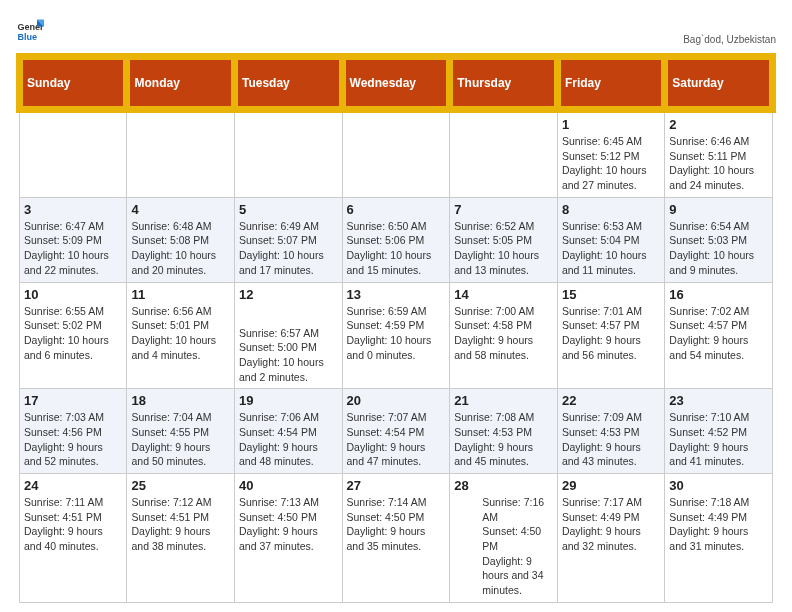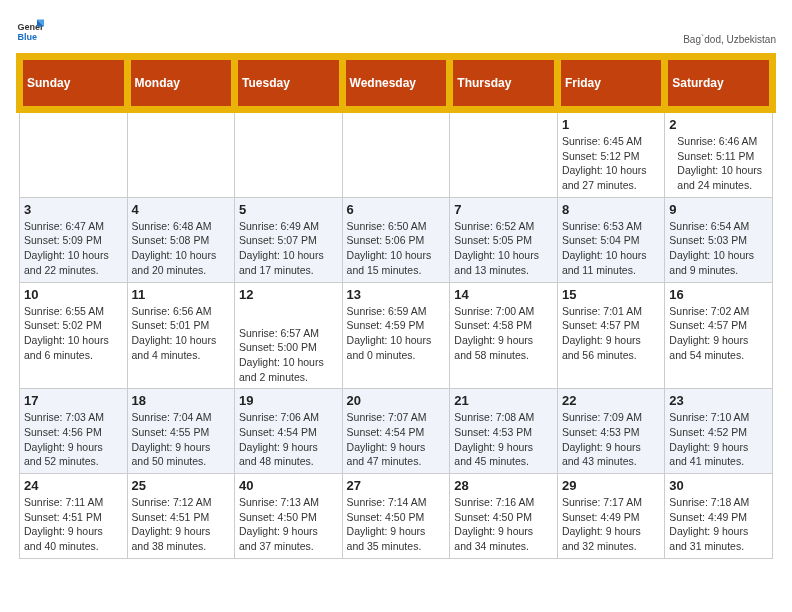--- a/index.html
+++ b/index.html
@@ -118,21 +118,21 @@
         <td class="empty-cell"></td>
         <td class="empty-cell"></td>
         <td>
           <div class="day-num">1</div>
           <div class="day-info" style="white-space: pre-line;">Sunrise: 6:45 AM
 Sunset: 5:12 PM
 Daylight: 10 hours and 27 minutes.</div>
         </td>
         <td>
           <div class="day-num">2</div>
-          <div class="day-info" style="white-space: pre-line; margin-left: 8px;">Sunrise: 6:46 AM
+          <div class="day-info" style="white-space: pre-line;">Sunrise: 6:46 AM
 Sunset: 5:11 PM
 Daylight: 10 hours and 24 minutes.</div>
         </td>
       </tr>
       <tr>
         <td>
           <div class="day-num">3</div>
           <div class="day-info" style="white-space: pre-line;">Sunrise: 6:47 AM
 Sunset: 5:09 PM
 Daylight: 10 hours and 22 minutes.</div>
@@ -282,21 +282,21 @@
 Daylight: 9 hours and 37 minutes.</div>
         </td>
         <td>
           <div class="day-num">27</div>
           <div class="day-info" style="white-space: pre-line;">Sunrise: 7:14 AM
 Sunset: 4:50 PM
 Daylight: 9 hours and 35 minutes.</div>
         </td>
         <td>
           <div class="day-num">28</div>
-          <div class="day-info" style="white-space: pre-line;">Sunrise: 7:16 AM
+          <div class="day-info" style="white-space: pre-line; margin-left: 28px;">Sunrise: 7:16 AM
 Sunset: 4:50 PM
 Daylight: 9 hours and 34 minutes.</div>
         </td>
         <td>
           <div class="day-num">29</div>
           <div class="day-info" style="white-space: pre-line;">Sunrise: 7:17 AM
 Sunset: 4:49 PM
 Daylight: 9 hours and 32 minutes.</div>
         </td>
         <td>

